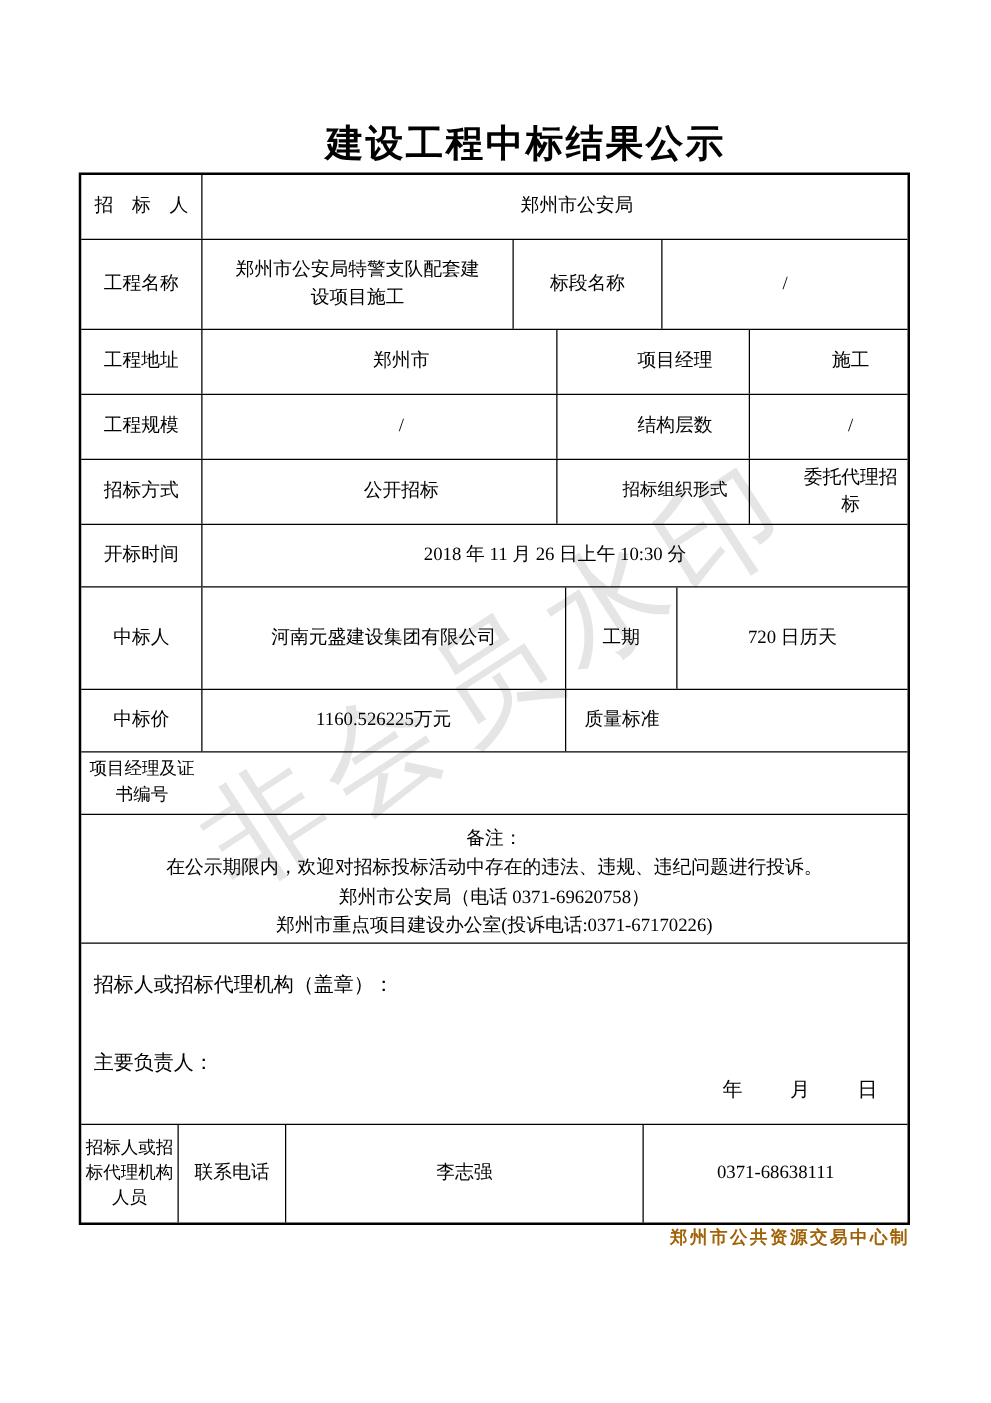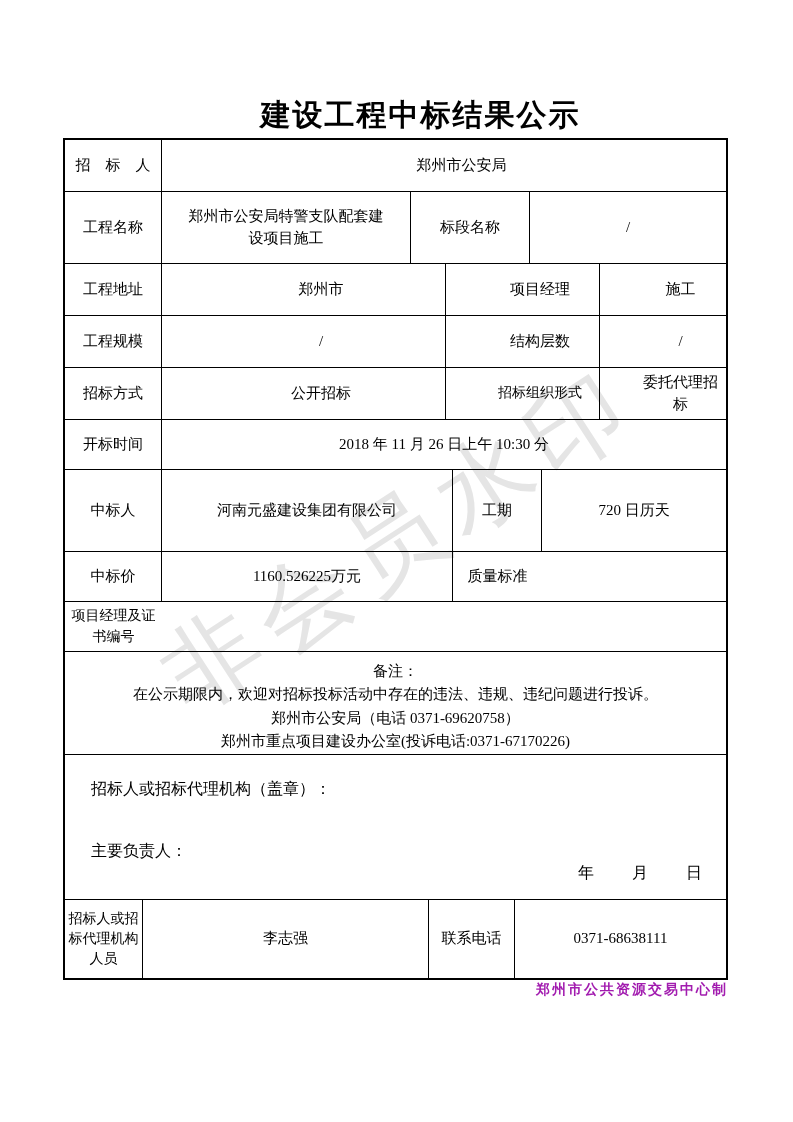--- a/index.html
+++ b/index.html
@@ -66,21 +66,21 @@
   .grow{flex:1 1 auto;}
   .wL {flex:0 0 97px;}
   .wB2{flex:0 0 249px;}
   .wB3{flex:0 0 119px;}
   .wC2{flex:0 0 291px;}
   .wC3{flex:0 0 89px;}
   .wD1{flex:0 0 78px;font-size:14px;padding:2px 3px;}
   .wD2{flex:0 0 286px;}
   .wD3{flex:0 0 86px;}
   .h52{height:52px;gap:35px;} .h72{height:72px;} .h50{height:50px;}
-  .h82{height:82px;} .h103{height:103px;} .h145{height:145px;padding-left:16px;} .h78{height:78px;}
+  .h82{height:82px;} .h103{height:103px;} .h145{height:145px;} .h78{height:78px;}
   .pad-wide{padding:2px 26px;}
   .tight{font-size:14px;padding:2px 2px;}
   .remarks-cell{
     display:block;
     text-align:center;
     padding:8px 12px;
     font-size:15px;
     line-height:1.55;
   }
   .sig-cell{
@@ -92,21 +92,21 @@
   .sig-line1{position:absolute;top:22px;left:10px;}
   .sig-line2{position:absolute;top:84px;left:10px;}
   .sig-date{position:absolute;top:106px;right:22px;letter-spacing:2px;}
   .footer-note{
     position:absolute;
     top:981px;
     right:65px;
     font-size:14px;
     font-weight:bold;
     letter-spacing:2px;
-    color:#a21caf;
+    color:#a16207;
     z-index:2;
   }
 </style>
 </head>
 <body>
 
 <div class="watermark">非会员水印</div>
 
 <div class="doc-title">建设工程中标结果公示</div>
 
@@ -179,20 +179,20 @@
   <div class="trow h145">
     <div class="cell grow sig-cell">
       <div class="sig-line1">招标人或招标代理机构（盖章）：</div>
       <div class="sig-line2">主要负责人：</div>
       <div class="sig-date">年　　月　　日</div>
     </div>
   </div>
 
   <div class="trow h78">
     <div class="cell wD1">招标人或招标代理机构人员</div>
+    <div class="cell wD3">联系电话</div>
     <div class="cell wD2">李志强</div>
-    <div class="cell wD3">联系电话</div>
     <div class="cell grow">0371-68638111</div>
   </div>
 
 </div>
 
 <div class="footer-note">郑州市公共资源交易中心制</div>
 
 </body></html>

